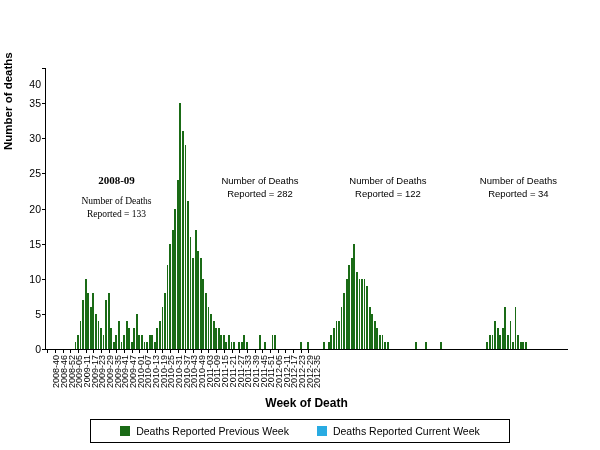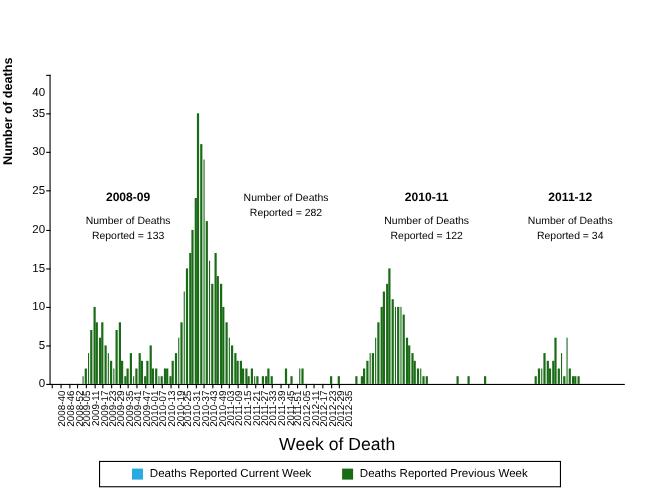--- a/index.html
+++ b/index.html
@@ -109,22 +109,22 @@
     white-space: nowrap;
     transform-origin: left top;
     transform: rotate(-90deg) translate(-100%, 0);
   }
   .xaxis-title {
     position: absolute;
     left: 45px;
     top: 396px;
     width: 523px;
     text-align: center;
-    font-size: 16px;
-    font-weight: normal;
+    font-size: 12px;
+    font-weight: bold;
   }
   
   .season {
     position: absolute;
     text-align: center;
     line-height: 13px;
   }
   .season .name {
     font-size: 11px;
     font-weight: bold;
@@ -375,48 +375,46 @@
         <div class="bar" style="left: 460.946px; width: 1.84235px; height: 14.05px; background: rgb(26, 107, 22);"></div>
         <div class="bar" style="left: 463.505px; width: 1.84235px; height: 28.1px; background: rgb(26, 107, 22);"></div>
         <div class="bar" style="left: 466.064px; width: 1.84235px; height: 7.025px; background: rgb(26, 107, 22);"></div>
         <div class="bar" style="left: 468.623px; width: 1.84235px; height: 42.15px; background: rgb(26, 107, 22);"></div>
         <div class="bar" style="left: 471.182px; width: 1.84235px; height: 14.05px; background: rgb(26, 107, 22);"></div>
         <div class="bar" style="left: 473.741px; width: 1.84235px; height: 7.025px; background: rgb(26, 107, 22);"></div>
         <div class="bar" style="left: 476.299px; width: 1.84235px; height: 7.025px; background: rgb(26, 107, 22);"></div>
         <div class="bar" style="left: 478.858px; width: 1.84235px; height: 7.025px; background: rgb(26, 107, 22);"></div>
       </div>
     <div id="annotations">
-        <div class="season" style="left: 15.47px; width: 110px; top: 106px;">
+        <div class="season" style="left: 15.47px; width: 110px; top: 106px; font-family: Liberation Serif, serif;">
           <span class="name">2008-09</span>
           <span class="sub">Number of Deaths</span>
           <span class="sub">Reported = 133</span>
         </div>
         <div class="season" style="left: 159.02px; width: 110px; top: 106px;">
           <span class="sub">Number of Deaths</span>
           <span class="sub">Reported = 282</span>
         </div>
         <div class="season" style="left: 286.91px; width: 110px; top: 106px;">
-          <span class="name">2010-11</span>
           <span class="sub">Number of Deaths</span>
           <span class="sub">Reported = 122</span>
         </div>
         <div class="season" style="left: 417.41px; width: 110px; top: 106px;">
-          <span class="name">2011-12</span>
           <span class="sub">Number of Deaths</span>
           <span class="sub">Reported = 34</span>
         </div>
       </div>
   </div>
 
   <div class="xaxis-title">Week of Death</div>
 
   <div id="legend">
       <div class="legend-item">
+        <span class="legend-swatch" style="background: rgb(26, 107, 22);"></span>
+        <span>Deaths Reported Previous Week</span>
+      </div>
+      <div class="legend-item">
         <span class="legend-swatch" style="background: rgb(41, 171, 226);"></span>
         <span>Deaths Reported Current Week</span>
       </div>
-      <div class="legend-item">
-        <span class="legend-swatch" style="background: rgb(26, 107, 22);"></span>
-        <span>Deaths Reported Previous Week</span>
-      </div>
     </div>
 
 </div>
 
 </body></html>

